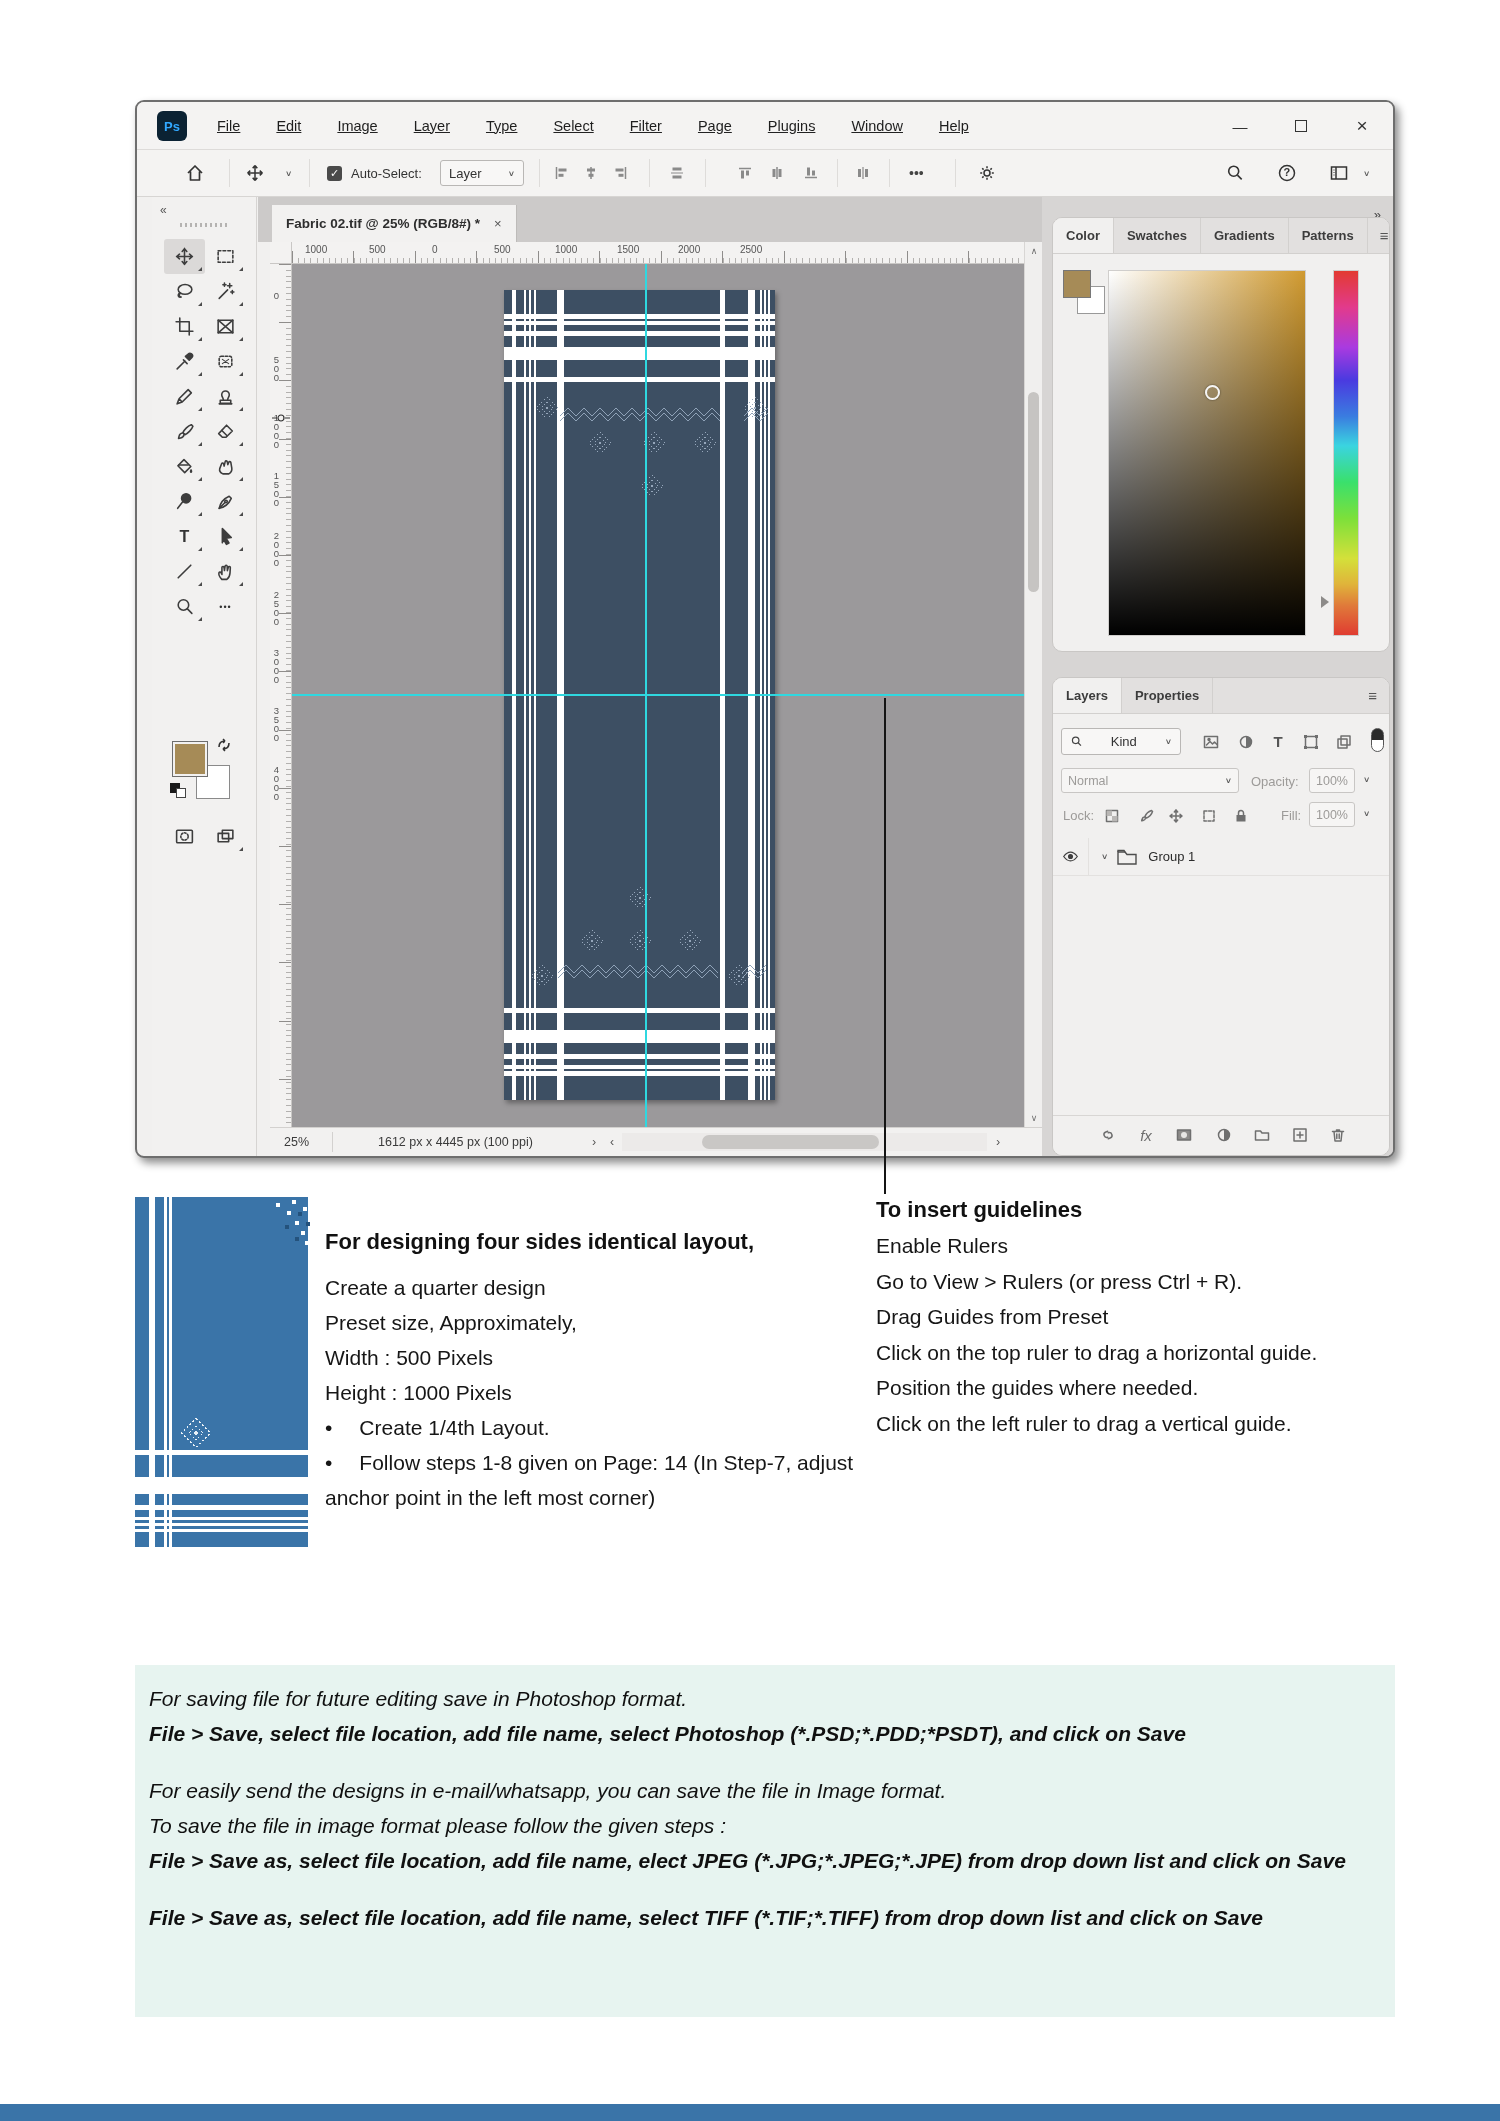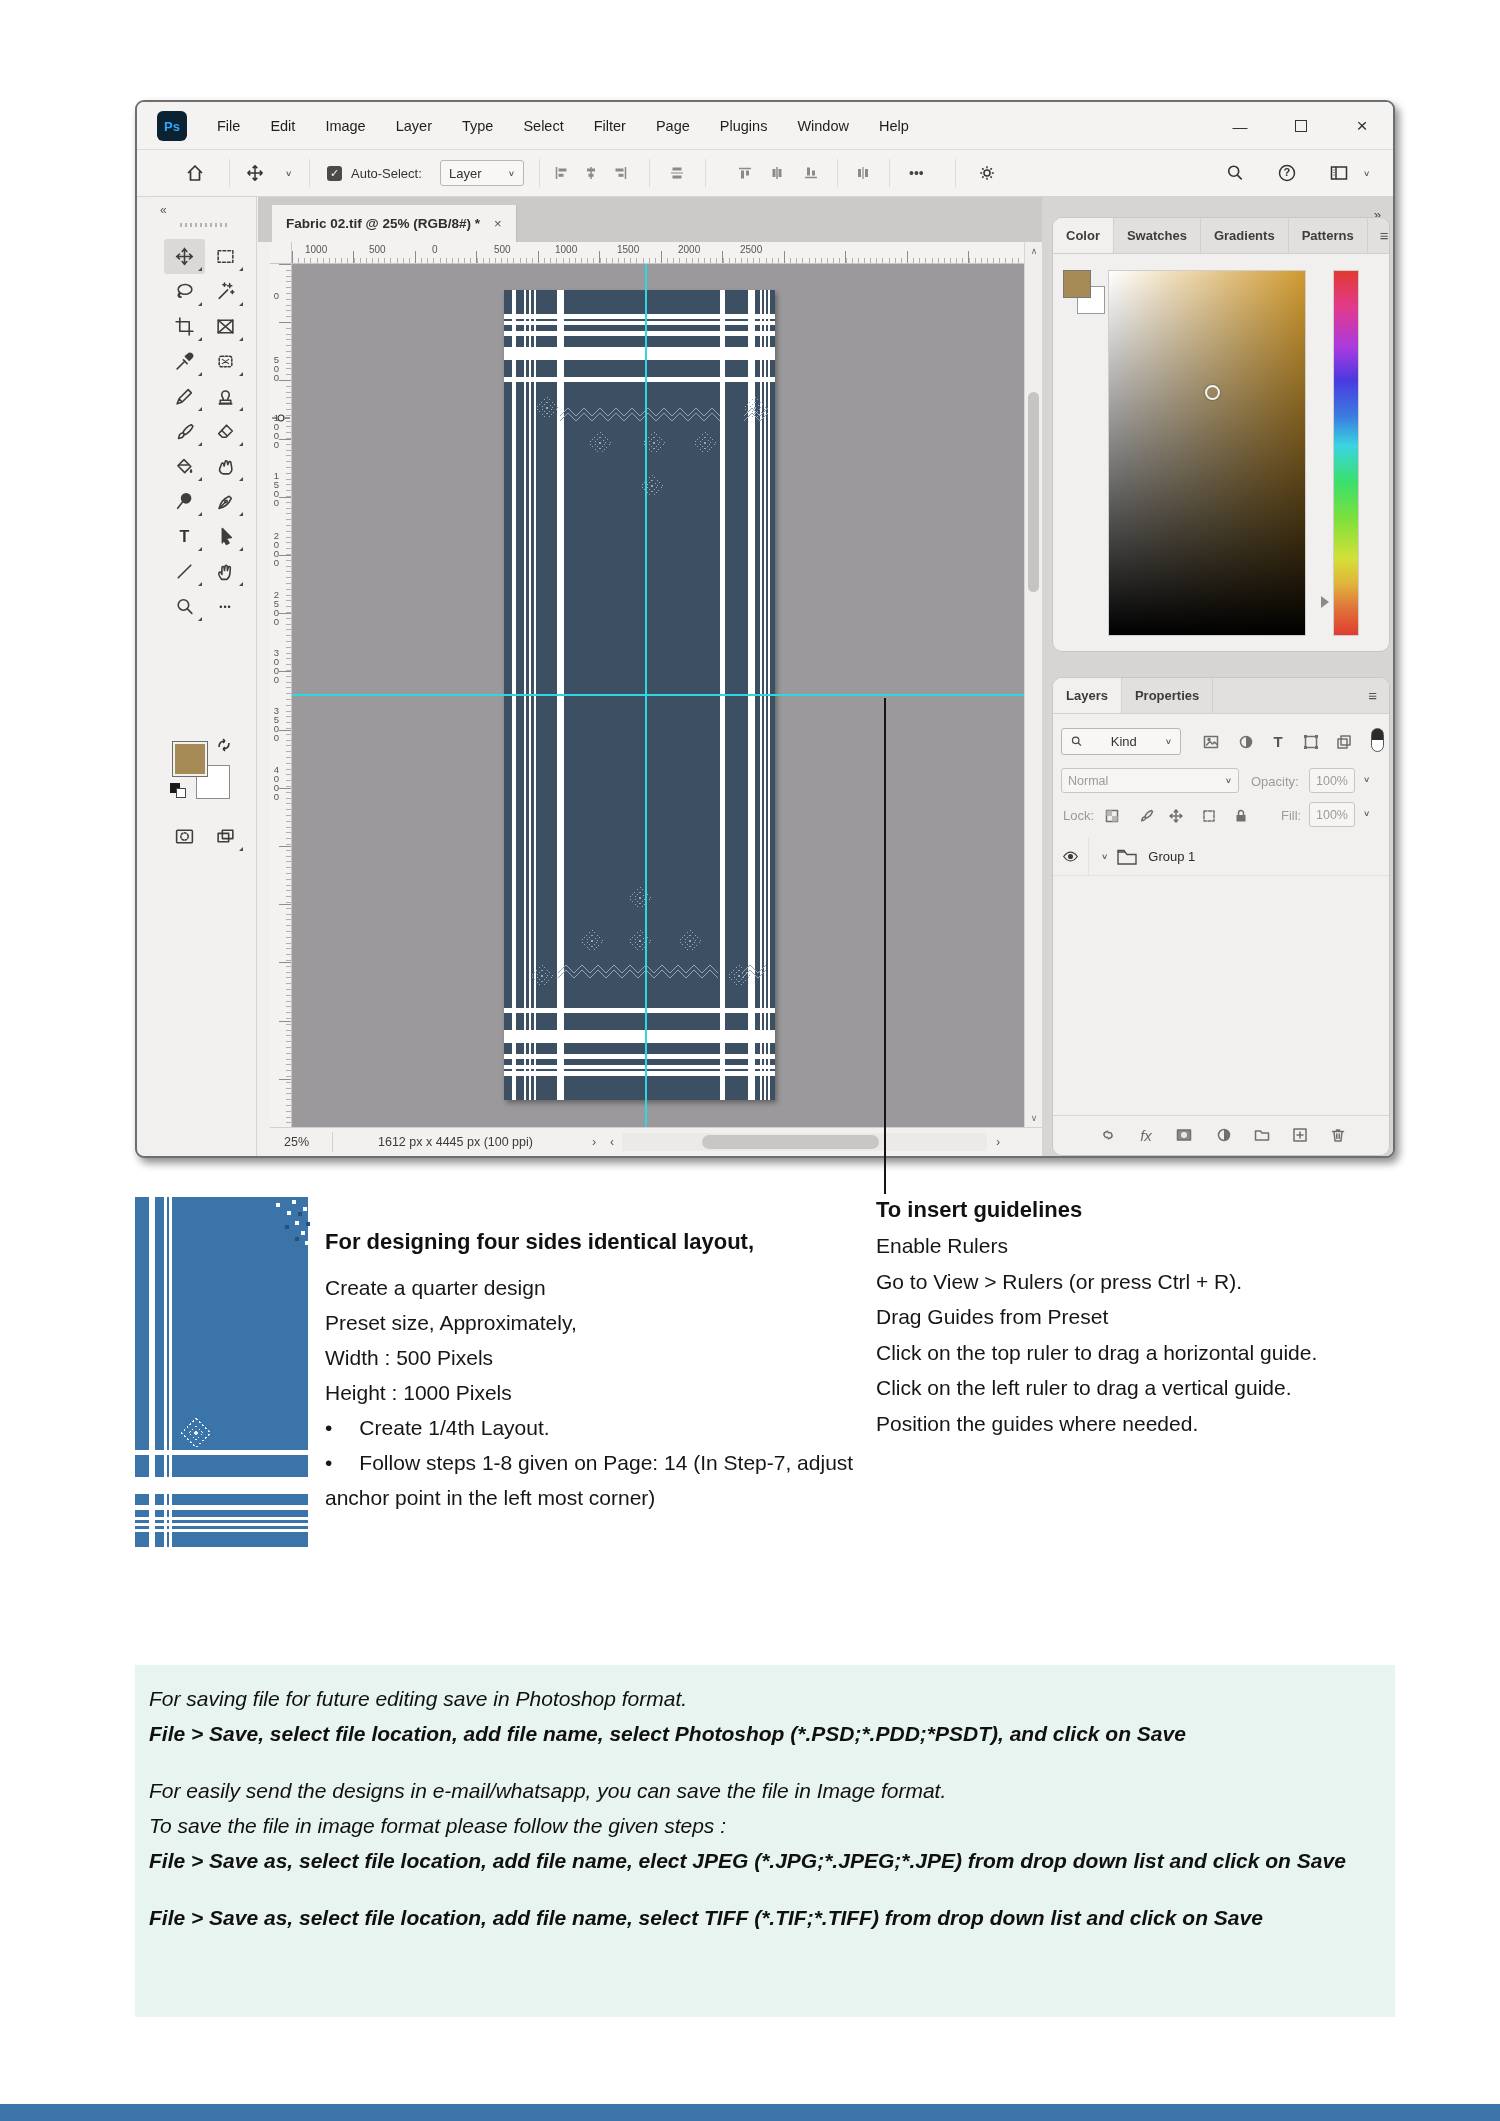--- a/index.html
+++ b/index.html
@@ -12,21 +12,21 @@
   #ps-window { position:absolute; left:135px; top:100px; width:1260px; height:1058px;
     background:#f1f0ef; border:2px solid #6e6e6e; border-radius:9px;
     box-shadow:4px 5px 8px rgba(0,0,0,.45); overflow:hidden; }
 
   
   .titlebar { position:absolute; left:0; top:0; right:0; height:48px; background:#f4f3f2;
     border-bottom:1px solid #dddbd9; display:flex; align-items:center; }
   .ps-logo { position:absolute; left:20px; top:9px; width:30px; height:30px; background:#0b2233;
     color:#31a8ff; font-size:13px; font-weight:700; border-radius:6px; display:flex;
     align-items:center; justify-content:center; }
-  .menubar { display:flex; margin-left:68px; gap:6px; }
+  .menubar { display:flex; margin-left:68px; gap:12px;text-decoration:underline; }
   .mi { padding:0 12px; font-size:14.5px; color:#1e1e1e; line-height:48px; cursor:default; }
   .win-controls { position:absolute; right:22px; top:0; height:48px; display:flex; align-items:center; gap:46px; }
   .wc { font-size:15px; color:#333; width:18px; text-align:center; }
   .wc-max { width:12px; height:12px; border:1.6px solid #333; }
 
   
   .optionsbar { position:absolute; left:0; top:48px; right:0; height:47px; background:#f4f3f2;
     border-bottom:1px solid #d7d5d3; }
   .ob { position:absolute; top:0; height:46px; display:flex; align-items:center; }
   .odiv { position:absolute; top:9px; width:1px; height:28px; background:#ddombdbd9; background:#dedcda; }
@@ -805,22 +805,22 @@
     <div class="txt-line bullet">Create 1/4th Layout.</div>
     <div class="txt-line bullet">Follow steps 1-8 given on Page: 14 (In Step-7, adjust anchor point in the left most corner)</div>
   </div>
 
   <div id="right-text">
     <div class="txt-heading">To insert guidelines</div>
     <div class="txt-line">Enable Rulers</div>
     <div class="txt-line">Go to View &gt; Rulers (or press Ctrl + R).</div>
     <div class="txt-line">Drag Guides from Preset</div>
     <div class="txt-line">Click on the top ruler to drag a horizontal guide.</div>
+    <div class="txt-line">Position the guides where needed.</div>
     <div class="txt-line">Click on the left ruler to drag a vertical guide.</div>
-    <div class="txt-line">Position the guides where needed.</div>
   </div>
 
   <div id="save-box" style="background: rgb(231, 244, 240);">
     <div class="pgroup">
       <div class="txt-line">For saving file for future editing save in Photoshop format.</div>
       <div class="txt-line bold">File &gt; Save, select file location, add file name, select Photoshop (*.PSD;*.PDD;*PSDT), and click on Save</div>
     </div>
     <div class="pgroup">
       <div class="txt-line">For easily send the designs in e-mail/whatsapp, you can save the file in Image format.</div>
       <div class="txt-line">To save the file in image format please follow the given steps :</div>

